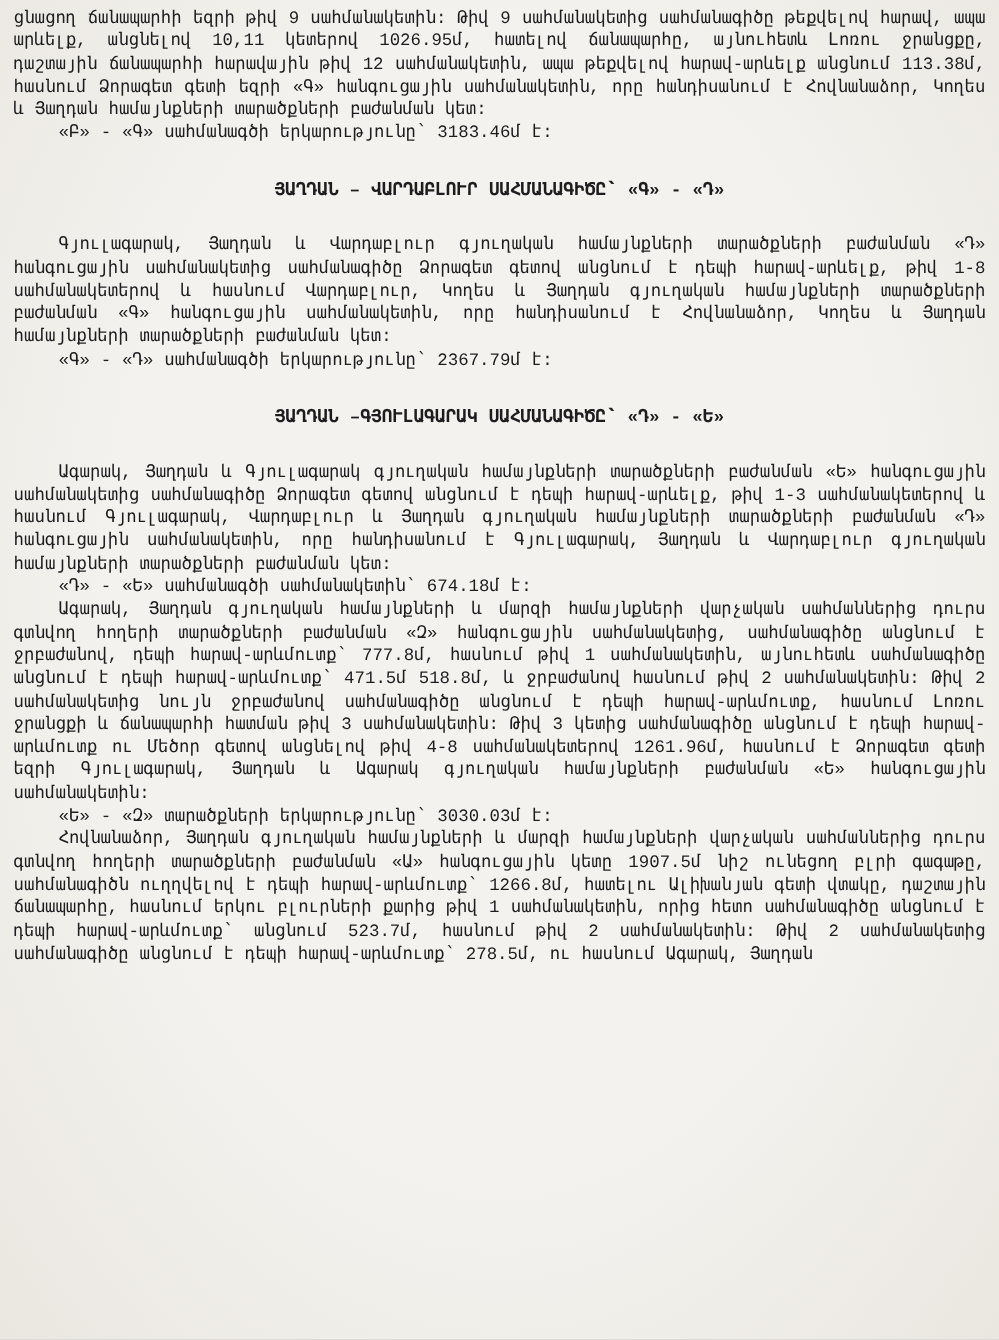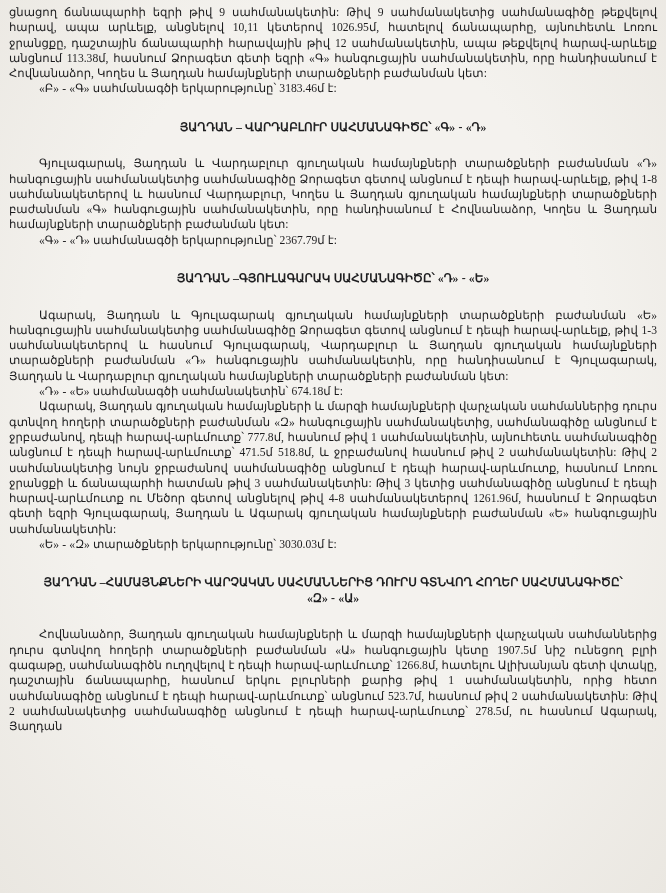--- a/index.html
+++ b/index.html
@@ -14,21 +14,21 @@
   }
   .page {
     position: relative;
     width: 666px;
     height: 893px;
     box-sizing: border-box;
     padding: 5px 9px 0 9px;
     overflow: hidden;
     background: radial-gradient(ellipse at 50% 45%, var(--paper, #f4f2ee) 55%, #eae7e1 100%);
     color: var(--ink, #1d1d1f);
-    font-family: Liberation Serif, serif;
+    font-family: Liberation Mono, monospace;
     font-size: 11.6px;
     line-height: 15.3px;
     text-align: justify;
     word-spacing: 0.3px;
   }
   .block {
     margin: 0;
     padding: 0;
   }
   .paragraph { }
@@ -56,16 +56,15 @@
       <p class="block paragraph">ցնացող ճանապարհի եզրի թիվ 9 սահմանակետին: Թիվ 9 սահմանակետից սահմանագիծը թեքվելով հարավ, ապա արևելք, անցնելով 10,11 կետերով 1026.95մ, հատելով ճանապարհը, այնուհետև Լոռու ջրանցքը, դաշտային ճանապարհի հարավային թիվ 12 սահմանակետին, ապա թեքվելով հարավ-արևելք անցնում 113.38մ, հասնում Ձորագետ գետի եզրի «Գ» հանգուցային սահմանակետին, որը հանդիսանում է Հովնանաձոր, Կողես և Յաղդան համայնքների տարածքների բաժանման կետ:</p>
       <p class="block length">«Բ» - «Գ» սահմանագծի երկարությունը՝ 3183.46մ է:</p>
       <h2 class="block heading">ՅԱՂԴԱՆ – ՎԱՐԴԱԲԼՈՒՐ ՍԱՀՄԱՆԱԳԻԾԸ՝ «Գ» - «Դ»</h2>
       <p class="block paragraph indent">Գյուլագարակ, Յաղդան և Վարդաբլուր գյուղական համայնքների տարածքների բաժանման «Դ» հանգուցային սահմանակետից սահմանագիծը Ձորագետ գետով անցնում է դեպի հարավ-արևելք, թիվ 1-8 սահմանակետերով և հասնում Վարդաբլուր, Կողես և Յաղդան գյուղական համայնքների տարածքների բաժանման «Գ» հանգուցային սահմանակետին, որը հանդիսանում է Հովնանաձոր, Կողես և Յաղդան համայնքների տարածքների բաժանման կետ:</p>
       <p class="block length">«Գ» - «Դ» սահմանագծի երկարությունը՝ 2367.79մ է:</p>
       <h2 class="block heading">ՅԱՂԴԱՆ –ԳՅՈՒԼԱԳԱՐԱԿ ՍԱՀՄԱՆԱԳԻԾԸ՝ «Դ» - «Ե»</h2>
       <p class="block paragraph indent">Ագարակ, Յաղդան և Գյուլագարակ գյուղական համայնքների տարածքների բաժանման «Ե» հանգուցային սահմանակետից սահմանագիծը Ձորագետ գետով անցնում է դեպի հարավ-արևելք, թիվ 1-3 սահմանակետերով և հասնում Գյուլագարակ, Վարդաբլուր և Յաղդան գյուղական համայնքների տարածքների բաժանման «Դ» հանգուցային սահմանակետին, որը հանդիսանում է Գյուլագարակ, Յաղդան և Վարդաբլուր գյուղական համայնքների տարածքների բաժանման կետ:</p>
       <p class="block length">«Դ» - «Ե» սահմանագծի սահմանակետին՝ 674.18մ է:</p>
       <p class="block paragraph indent">Ագարակ, Յաղդան գյուղական համայնքների և մարզի համայնքների վարչական սահմաններից դուրս գտնվող հողերի տարածքների բաժանման «Զ» հանգուցային սահմանակետից, սահմանագիծը անցնում է ջրբաժանով, դեպի հարավ-արևմուտք՝ 777.8մ, հասնում թիվ 1 սահմանակետին, այնուհետև սահմանագիծը անցնում է դեպի հարավ-արևմուտք՝ 471.5մ 518.8մ, և ջրբաժանով հասնում թիվ 2 սահմանակետին: Թիվ 2 սահմանակետից նույն ջրբաժանով սահմանագիծը անցնում է դեպի հարավ-արևմուտք, հասնում Լոռու ջրանցքի և ճանապարհի հատման թիվ 3 սահմանակետին: Թիվ 3 կետից սահմանագիծը անցնում է դեպի հարավ-արևմուտք ու Մեծոր գետով անցնելով թիվ 4-8 սահմանակետերով 1261.96մ, հասնում է Ձորագետ գետի եզրի Գյուլագարակ, Յաղդան և Ագարակ գյուղական համայնքների բաժանման «Ե» հանգուցային սահմանակետին:</p>
       <p class="block length">«Ե» - «Զ» տարածքների երկարությունը՝ 3030.03մ է:</p>
-      <h2 class="block heading">ՅԱՂԴԱՆ –ՀԱՄԱՅՆՔՆԵՐԻ ՎԱՐՉԱԿԱՆ ՍԱՀՄԱՆՆԵՐԻՑ ԴՈՒՐՍ ԳՏՆՎՈՂ ՀՈՂԵՐ ՍԱՀՄԱՆԱԳԻԾԸ՝ «Զ» - «Ա»</h2>
       <p class="block paragraph indent">Հովնանաձոր, Յաղդան գյուղական համայնքների և մարզի համայնքների վարչական սահմաններից դուրս գտնվող հողերի տարածքների բաժանման «Ա» հանգուցային կետը 1907.5մ նիշ ունեցող բլրի գագաթը, սահմանագիծն ուղղվելով է դեպի հարավ-արևմուտք՝ 1266.8մ, հատելու Ալիխանյան գետի վտակը, դաշտային ճանապարհը, հասնում երկու բլուրների քարից թիվ 1 սահմանակետին, որից հետո սահմանագիծը անցնում է դեպի հարավ-արևմուտք՝ անցնում 523.7մ, հասնում թիվ 2 սահմանակետին: Թիվ 2 սահմանակետից սահմանագիծը անցնում է դեպի հարավ-արևմուտք՝ 278.5մ, ու հասնում Ագարակ, Յաղդան</p>
     </div>
 </div>
 
 </body></html>

